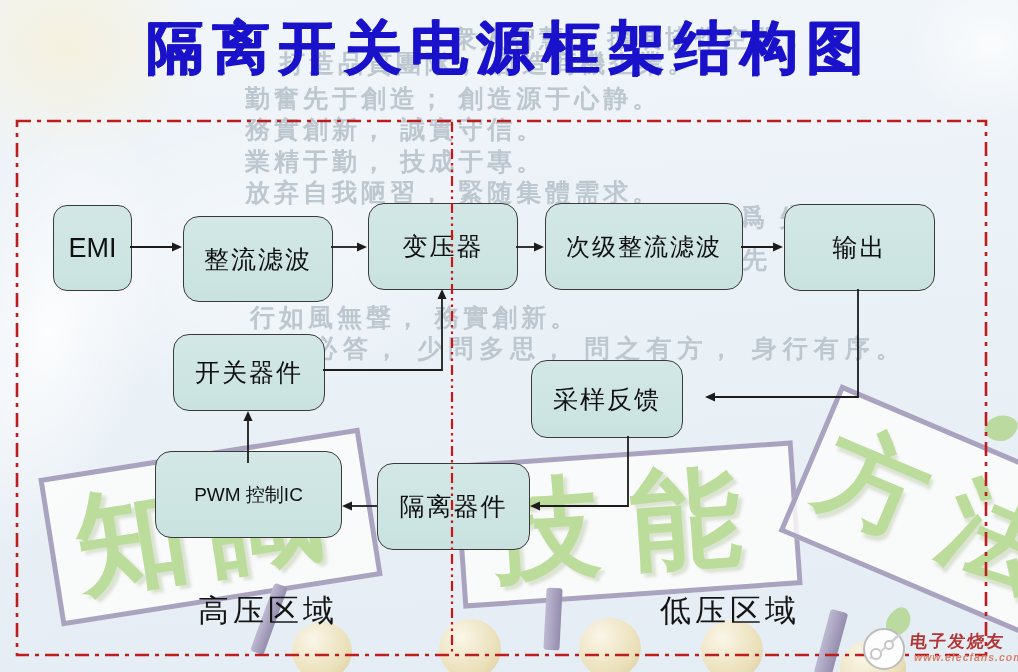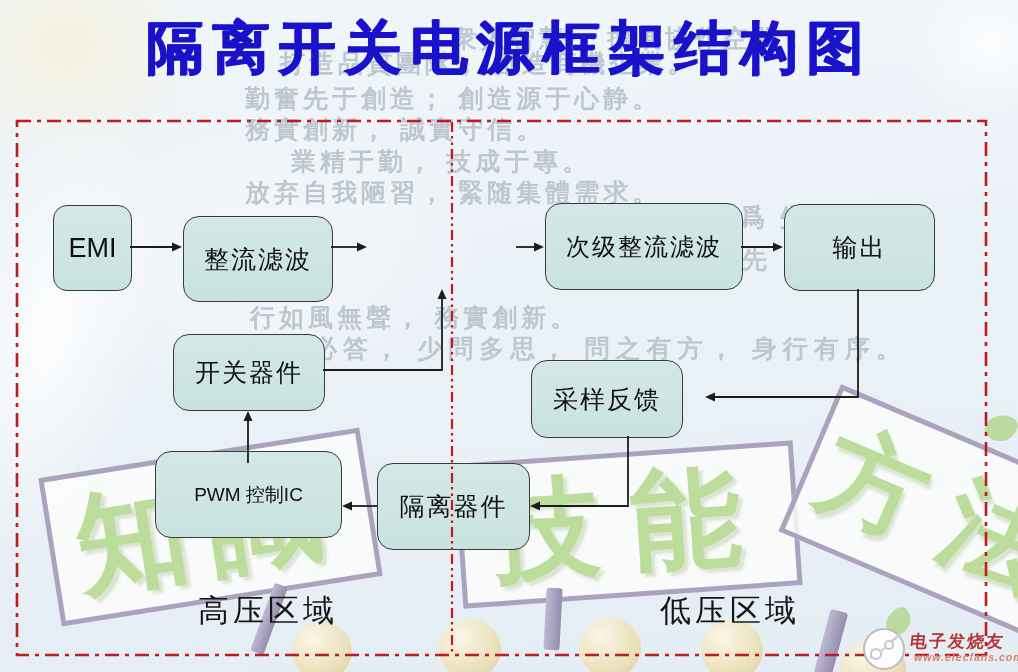--- a/index.html
+++ b/index.html
@@ -36,21 +36,21 @@
   .sphere{position:absolute;z-index:1;border-radius:50%;
     background:radial-gradient(circle at 35% 30%,#faf6e8,#eadfb8 65%,#d7c9a0);}
   .leaf{position:absolute;z-index:1;background:#a8d27c;opacity:.7;border-radius:70% 30% 65% 35%;}
   .leaf1{left:884px;top:610px;width:28px;height:24px;transform:rotate(-30deg);}
   .leaf2{left:986px;top:414px;width:30px;height:28px;transform:rotate(25deg);}
   
   .wm{position:absolute;z-index:2;white-space:nowrap;color:#bdc7cf;font-weight:700;
     font-size:25px;letter-spacing:4px;font-family:"Liberation Serif","DejaVu Serif",serif;}
   .w1{left:452px;top:22px;font-family:Liberation Serif, serif;}  .w2{left:280px;top:47px;}
   .w3{left:245px;top:82px;} .w4{left:245px;top:113px;}
-  .w5{left:245px;top:145px;margin-left:46px;}.w6{left:245px;top:176px;}
+  .w5{left:245px;top:145px;}.w6{left:245px;top:176px;}
   .w7{left:250px;top:301px;}.w8{left:250px;top:332px;letter-spacing:6px;}
   .wf1{left:740px;top:201px;}.wf2{left:742px;top:243px;}
   
   .block{position:absolute;z-index:3;background:linear-gradient(180deg,#d3e8e6,#c9e2e0);
     border:1.6px solid #3a3a3a;border-radius:16px;display:flex;align-items:center;justify-content:center;
     color:#101010;font-size:25px;letter-spacing:2px;white-space:nowrap;}
   .b-emi{left:53px;top:205px;width:77px;height:84px;border-radius:14px;font-size:27px;letter-spacing:0;text-align:right;}
   .b-rect{left:183px;top:216px;width:148px;height:84px;}
   .b-xfmr{left:368px;top:203px;width:148px;height:85px;}
   .b-sec{left:545px;top:203px;width:196px;height:85px;font-size:24px;}
@@ -115,20 +115,21 @@
   <span class="wm w4">務實創新， 誠實守信。</span>
   <span class="wm w5">業精于勤， 技成于專。</span>
   <span class="wm w6">放弃自我陋習， 緊随集體需求。</span>
   <span class="wm w7">行如風無聲， 務實創新。</span>
   <span class="wm w8">有問必答， 少問多思， 問之有方， 身行有序。</span>
   <span class="wm wf1">爲 失</span>
   <span class="wm wf2">先</span>
 
   <div class="block b-emi">EMI</div>
   <div class="block b-rect">整流滤波</div>
+  <div class="block b-xfmr">变压器</div>
   <div class="block b-sec">次级整流滤波</div>
   <div class="block b-out">输出</div>
   <div class="block b-sw">开关器件</div>
   <div class="block b-fb">采样反馈</div>
   <div class="block b-pwm">PWM 控制IC</div>
   <div class="block b-iso">隔离器件</div>
 
   <span class="zone zone-hv">高压区域</span>
   <span class="zone zone-lv">低压区域</span>
 

